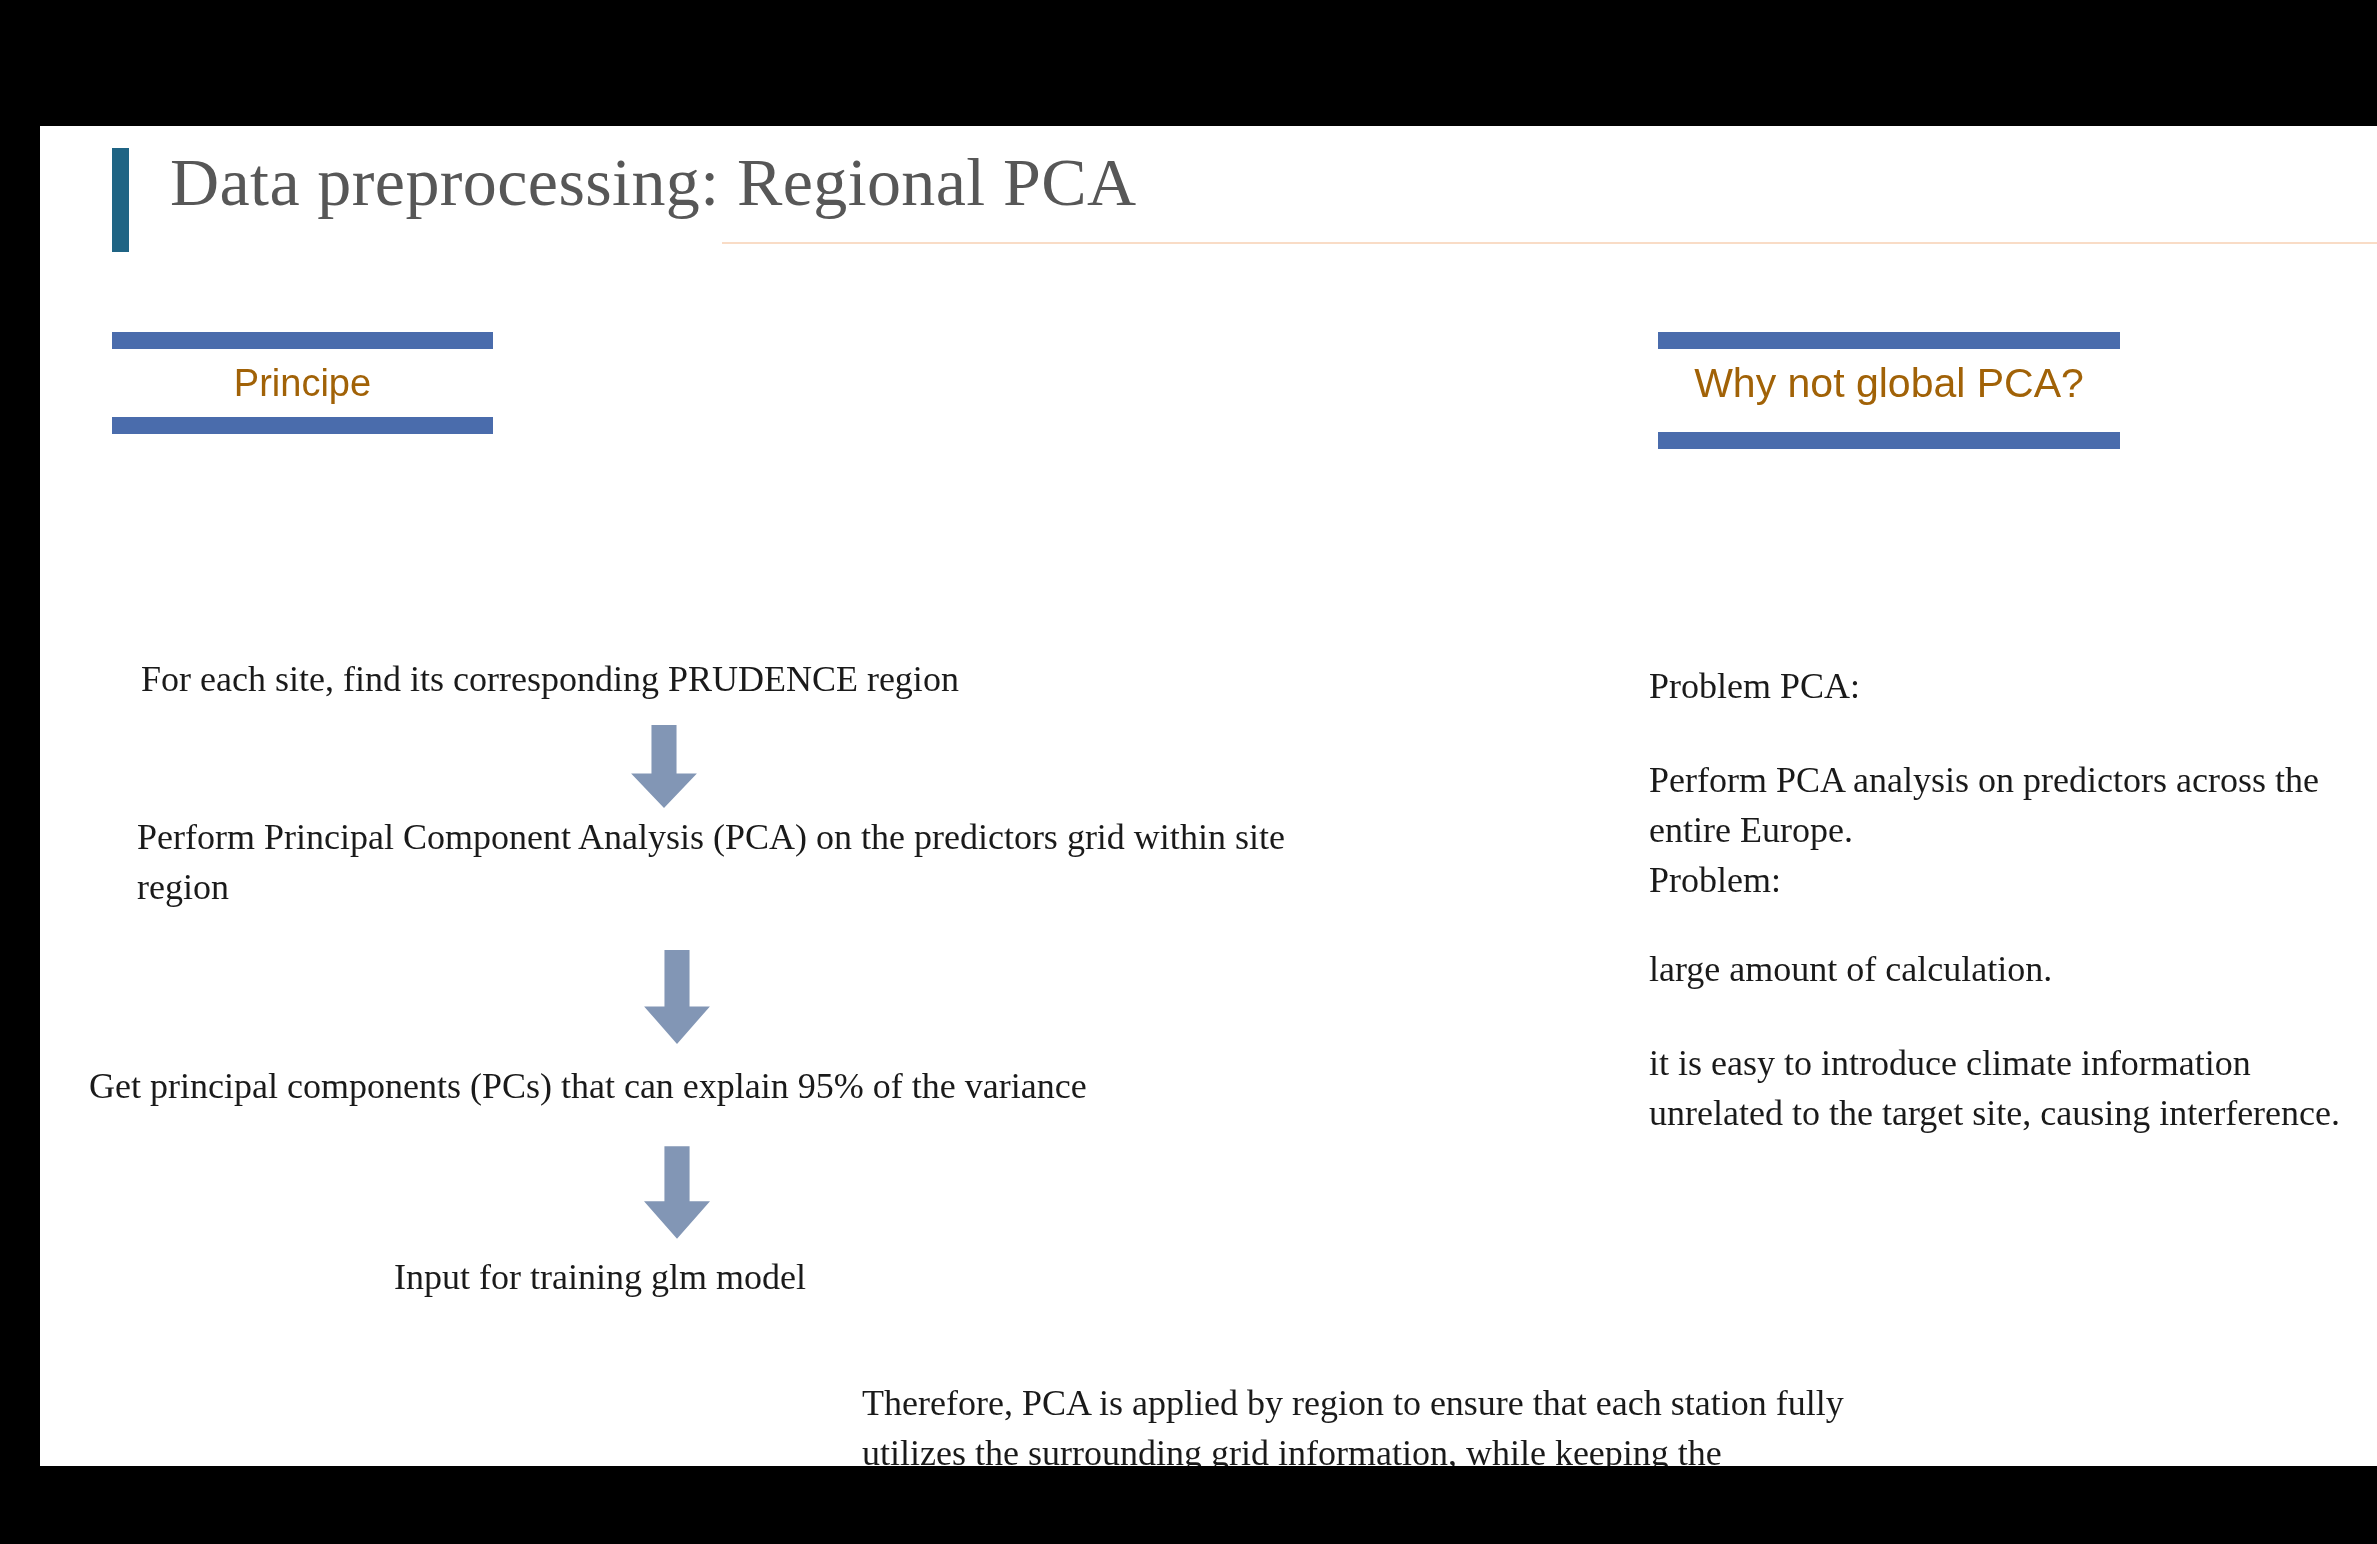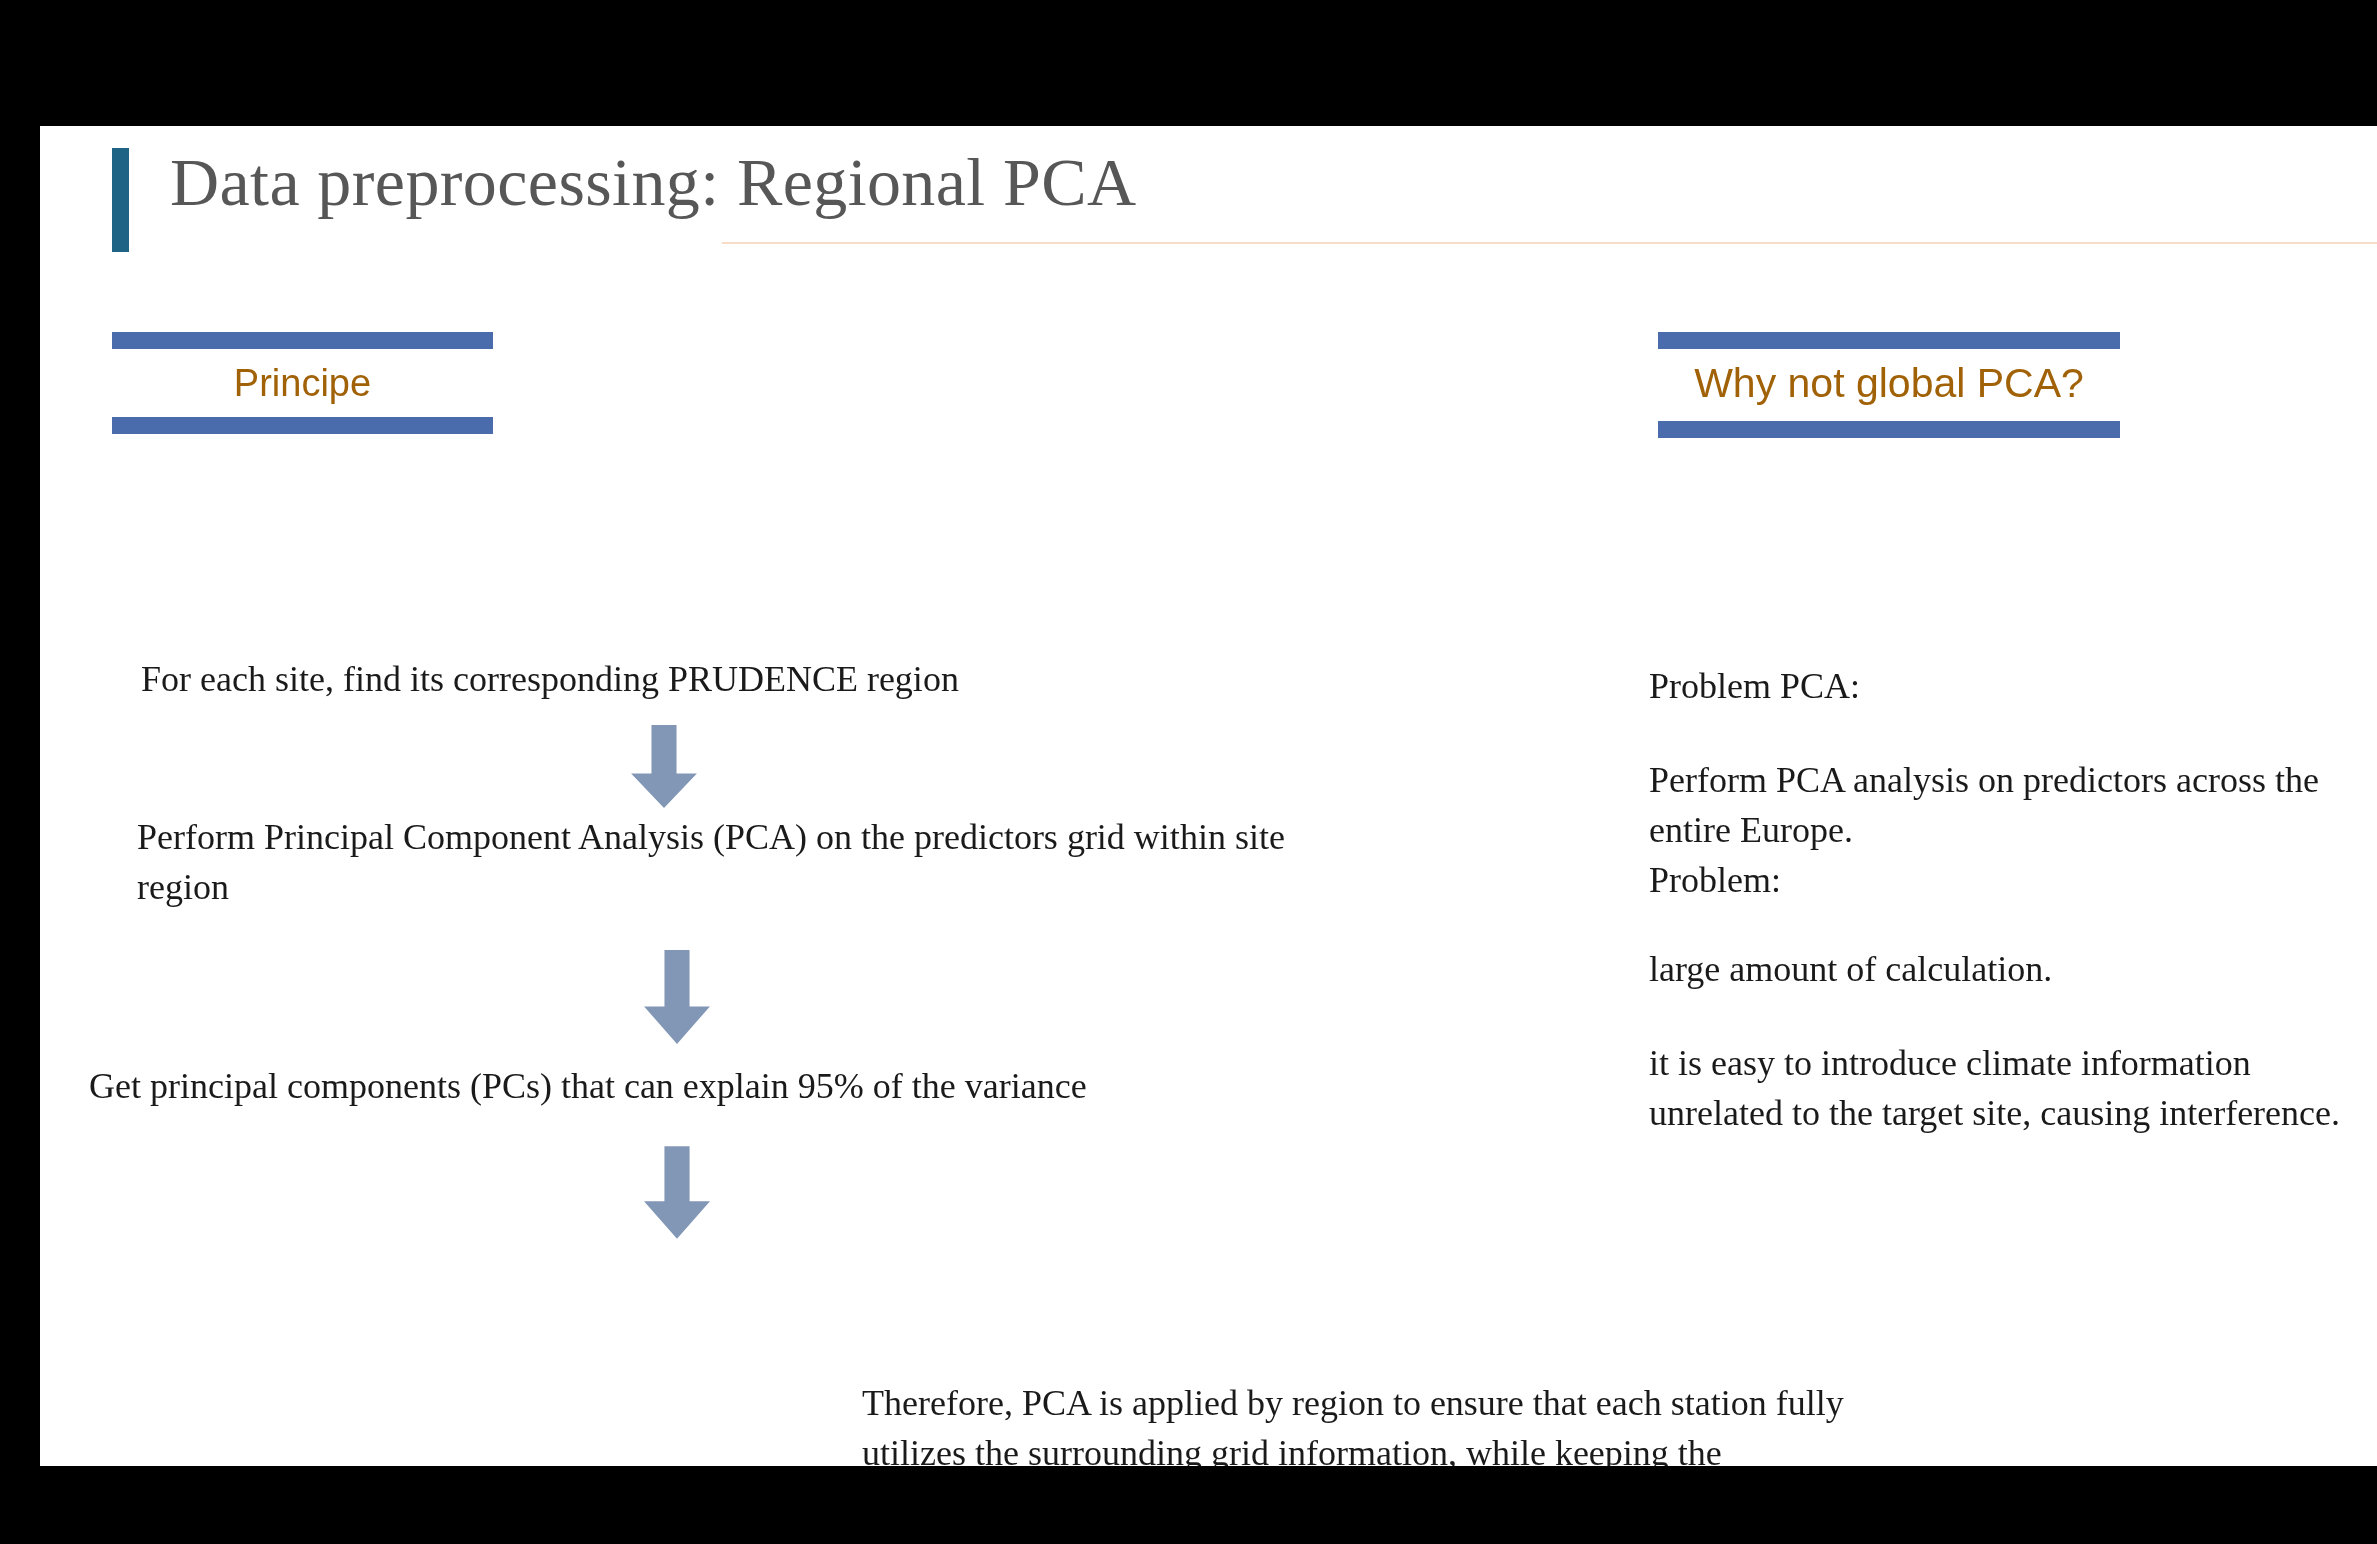--- a/index.html
+++ b/index.html
@@ -104,21 +104,21 @@
     padding-top:6.3px;
     padding-bottom:6.3px;
   }
 
   
   #global-pca-header { left:1618px; top:206px; width:462px; }
   #global-pca-header .banner-label {
     font-size:41px;
     line-height:58px;
     padding-top:4.7px;
-    padding-bottom:9px;
+    padding-bottom:20px;
   }
 
   
   .body-text {
     position:absolute;
     font-family:"Liberation Serif", "DejaVu Serif", serif;
     font-size:36px;
     line-height:50px;
     color:#1A1A1A;
   }
@@ -197,20 +197,21 @@
     </div>
 
     <div class="body-text" id="flow-step-3">Get principal components (PCs) that can explain 95% of the variance</div>
 
     <div class="flow-arrow" id="flow-arrow-3">
       <svg viewBox="0 0 84 118" width="66" height="93" aria-hidden="true">
         <polygon points="26,0 58,0 58,70 84,70 42,118 0,70 26,70" fill="#8296B5"></polygon>
       </svg>
     </div>
 
+    <div class="body-text" id="flow-step-4">Input for training glm model</div>
 
     <div class="banner-header" id="global-pca-header">
       <div class="banner-bar"></div>
       <div class="banner-label">Why not global PCA?</div>
       <div class="banner-bar"></div>
     </div>
 
     <div class="body-text" id="global-pca-label">Problem PCA:</div>
 
     <div class="body-text" id="global-pca-desc" style="white-space: pre-line;">Perform PCA analysis on predictors across the entire Europe.

